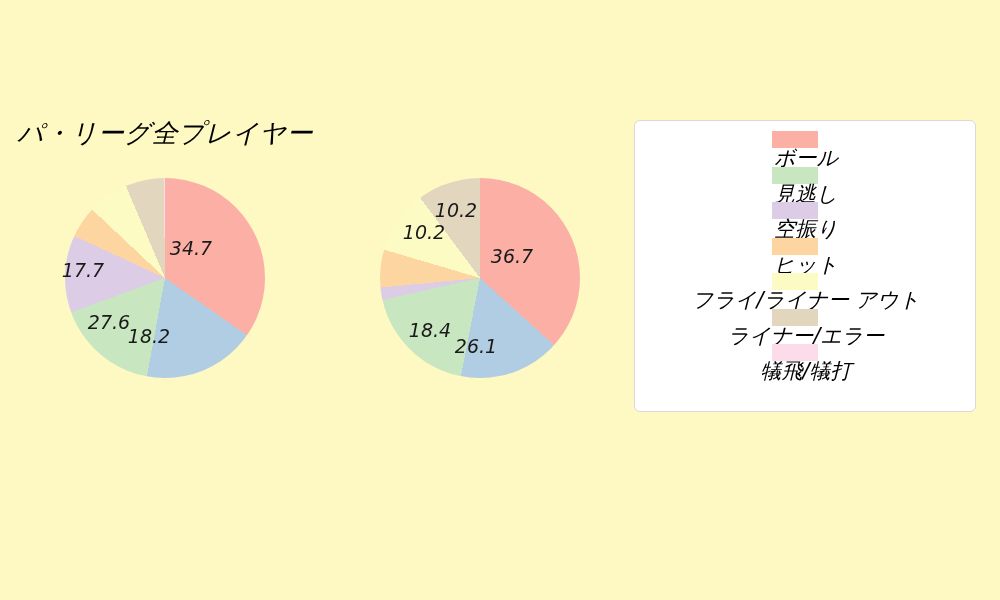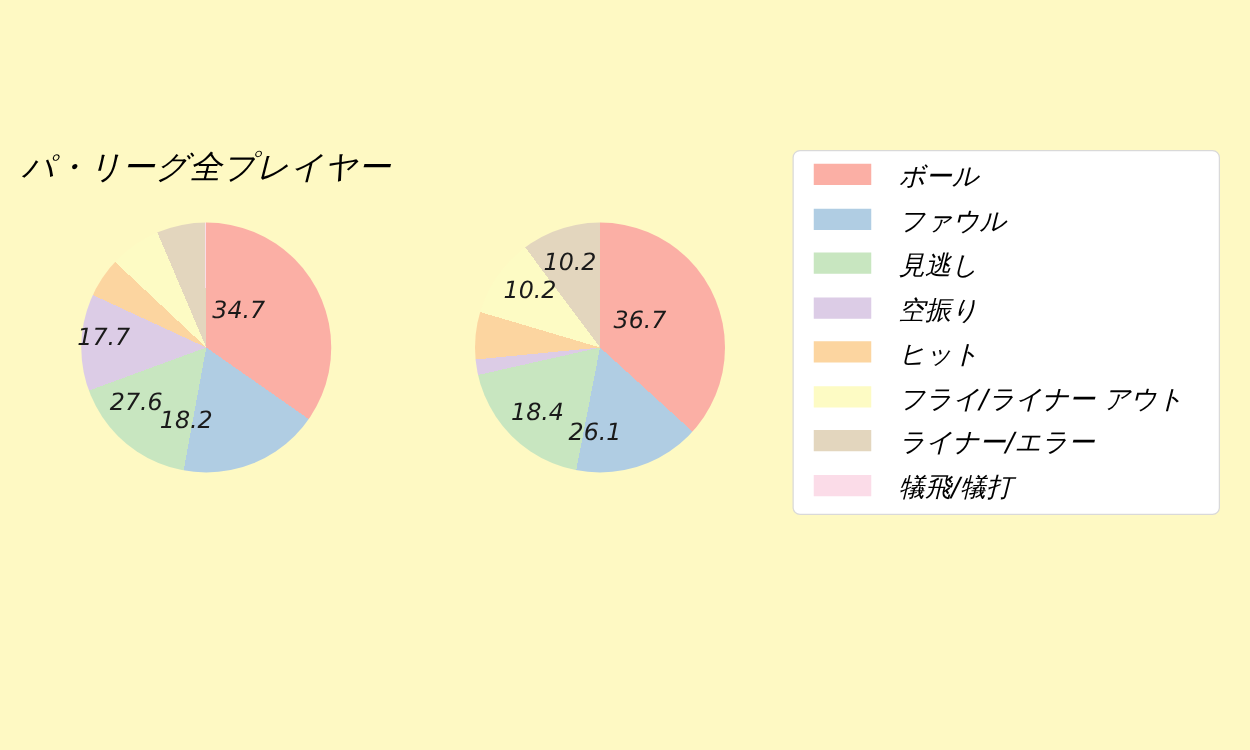--- a/index.html
+++ b/index.html
@@ -72,22 +72,23 @@
     width: 342px;
     height: 292px;
     border: 1px solid #d9d9d9;
     border-radius: 6px;
     background: #ffffff;
     box-sizing: border-box;
     padding: 10px 14px 10px 16px;
   }
   .legend-row {
     display: flex;
-    align-items: flex-start;
+    align-items: center;
     height: 35.5px;
+    flex-direction: column;
   }
   .legend-swatch {
     width: 46px;
     height: 17px;
     flex: 0 0 auto;
     margin-right: 22px;
   }
   .legend-label {
     font-size: 21px;
     color: #000000;
@@ -121,24 +122,20 @@
         <div class="slice-label" style="left: 22%; top: 27%;">10.2</div>
       </div>
   </div>
 
   <div id="legend">
       <div class="legend-row">
         <span class="legend-swatch" style="background: rgb(251, 175, 165);"></span>
         <span class="legend-label">ボール</span>
       </div>
       <div class="legend-row">
-        <span class="legend-swatch" style="background: rgb(176, 205, 227);"></span>
-        <span class="legend-label">ファウル</span>
-      </div>
-      <div class="legend-row">
         <span class="legend-swatch" style="background: rgb(200, 230, 192);"></span>
         <span class="legend-label">見逃し</span>
       </div>
       <div class="legend-row">
         <span class="legend-swatch" style="background: rgb(220, 204, 230);"></span>
         <span class="legend-label">空振り</span>
       </div>
       <div class="legend-row">
         <span class="legend-swatch" style="background: rgb(252, 213, 160);"></span>
         <span class="legend-label">ヒット</span>

